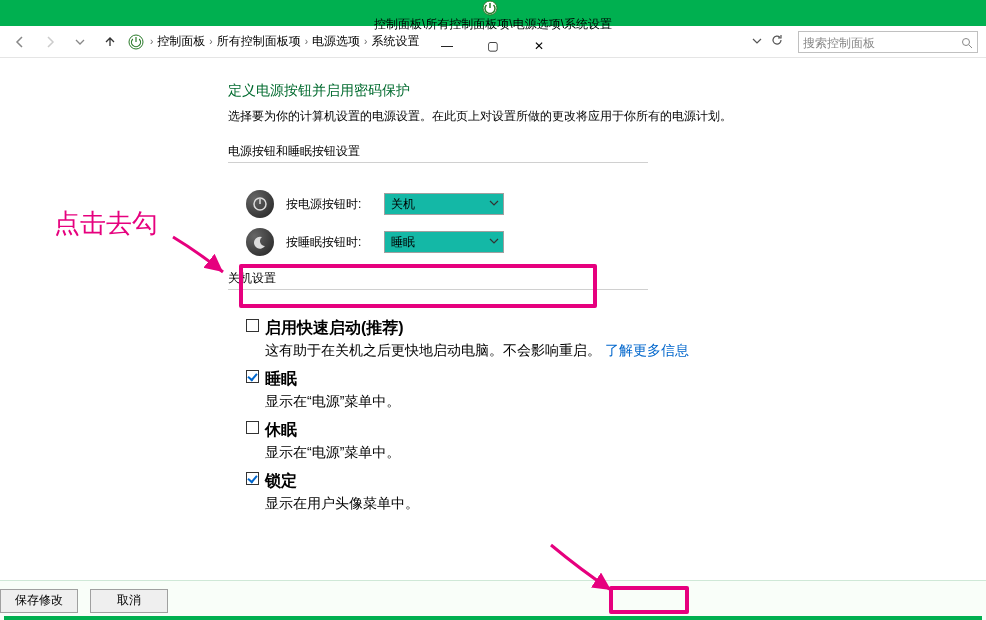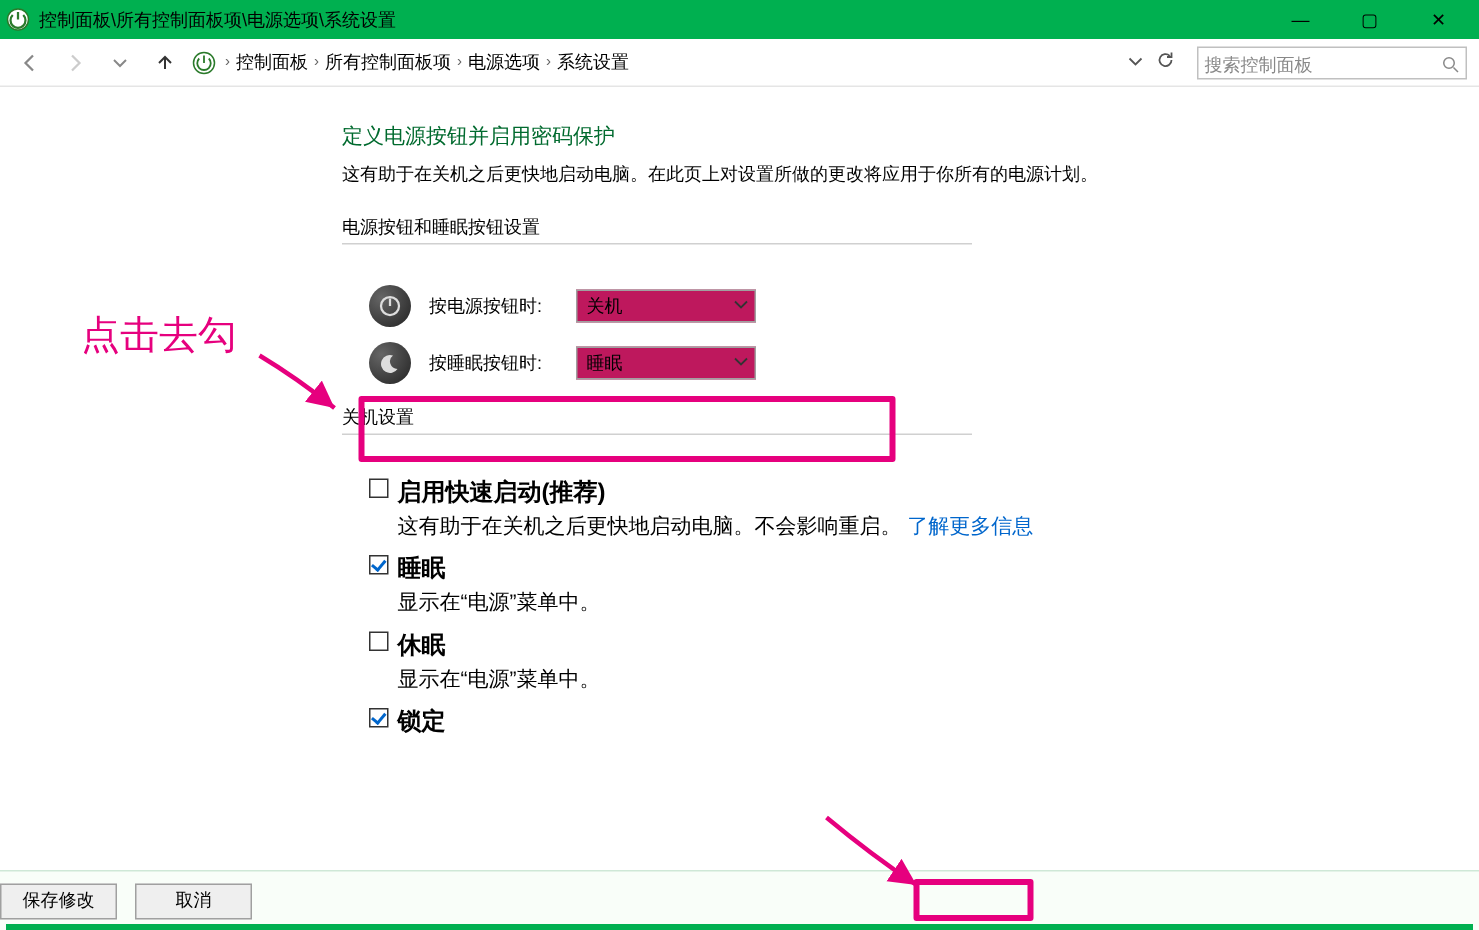--- a/index.html
+++ b/index.html
@@ -1,17 +1,17 @@
 <!DOCTYPE html>
 <html><head>
 <meta charset="utf-8">
 <style>
   * { box-sizing: border-box; margin: 0; padding: 0; }
   body { font-family: "Microsoft YaHei", "Segoe UI", sans-serif; font-size: 12px; color: #000; background: #fff; width: 986px; height: 620px; overflow: hidden; position: relative; }
-  .titlebar { height: 26px; background: #00b050; display: flex; align-items: center; padding: 0 4px; color: #000; }
+  .titlebar { height: 26px; background: #00b050; display: flex; align-items: center; padding: 0 4px; color: #000; flex-direction: column; }
   .titlebar .appicon { width: 16px; height: 16px; margin-right: 6px; }
   .titlebar .title { flex: 1; font-size: 12px; }
   .titlebar .winbtns { display: flex; }
   .titlebar .winbtn { width: 46px; height: 26px; display: flex; align-items: center; justify-content: center; }
   .navrow { height: 32px; background: #fff; display: flex; align-items: center; padding: 0 8px; border-bottom: 1px solid #e5e5e5; gap: 6px; }
   .navarrow { width: 24px; height: 24px; display: flex; align-items: center; justify-content: center; color: #888; }
   .navarrow.enabled { color: #000; }
   .appicon-sm { width: 16px; height: 16px; }
   .breadcrumbs { display: flex; align-items: center; gap: 4px; font-size: 12px; flex: 1; }
   .crumb { color: #000; }
@@ -21,21 +21,21 @@
   .searchbox .placeholder { flex: 1; }
   .content { padding: 24px 0 0 228px; position: relative; }
   .h1 { color: #006a2e; font-size: 14px; margin-bottom: 8px; }
   .sub { color: #000; font-size: 12px; margin-bottom: 18px; }
   .section { margin-bottom: 14px; }
   .section-title { font-size: 12px; color: #000; margin-bottom: 27px; border-bottom: 1px solid #d0d0d0; padding-bottom: 2px; width: 420px;}
   .row { display: flex; align-items: center; gap: 12px; margin-left: 18px; margin-bottom: 10px; }
   .pbtn-icon { width: 28px; height: 28px; border-radius: 50%; background: radial-gradient(circle at 30% 30%, #666, #222); display: flex; align-items: center; justify-content: center; }
   .pbtn-icon svg { width: 16px; height: 16px; }
   .row-label { width: 86px; font-size: 12px; }
-  .select { width: 120px; height: 22px; border: 1px solid #a0a0a0; background: #be185d; display: flex; align-items: center; padding: 0 6px; font-size: 12px; position: relative; }
+  .select { width: 120px; height: 22px; border: 1px solid #a0a0a0; background: #14b8a6; display: flex; align-items: center; padding: 0 6px; font-size: 12px; position: relative; }
   .select .chev { position: absolute; right: 4px; top: 50%; transform: translateY(-50%); }
   .shutdown-list { margin-left: 18px; }
   .chkrow { display: flex; align-items: flex-start; gap: 6px; margin-bottom: 2px; padding: 1px 0;}
   .chkrow .box { width: 13px; height: 13px; border: 1px solid #333; margin-top: 1px; background: #fff; display:flex;align-items:center;justify-content:center;}
   .chkrow .box.checked::after { content: ""; width: 7px; height: 4px; border-left: 2px solid #0066cc; border-bottom: 2px solid #0066cc; transform: rotate(-50deg); margin-top:-2px;}
   .chkrow .labels b { font-weight: 700; font-size: 16px;}
   .chkdesc { margin-left: 19px; font-size: 14px; color: #000; margin-bottom: 8px; }
   .linkish { color: #0066cc; cursor: pointer; }
   .highlight-box { position: absolute; border: 4px solid #e6007e; border-radius: 2px;}
   .hb1 { left: 239px; top: 264px; width: 358px; height: 44px; }
@@ -116,21 +116,21 @@
     <span class="placeholder">搜索控制面板</span>
     <span><svg width="12" height="12" viewBox="0 0 12 12">
           <circle cx="5" cy="5" r="3.5" fill="none" stroke="#888"></circle>
           <path d="M8 8l3 3" stroke="#888"></path>
         </svg></span>
   </div>
 </div>
 
 <div class="content">
   <div class="h1">定义电源按钮并启用密码保护</div>
-  <div class="sub">这有助于在关机之后更快地启动电脑。在此页上对设置所做的更改将应用于你所有的电源计划。</div>
+  <div class="sub">选择要为你的计算机设置的电源设置。在此页上对设置所做的更改将应用于你所有的电源计划。</div>
 
   <div class="section">
     <div class="section-title">电源按钮和睡眠按钮设置</div>
     <div class="row">
       <span class="pbtn-icon">
         <svg viewBox="0 0 16 16">
             <circle cx="8" cy="8" r="6" fill="none" stroke="#ddd" stroke-width="1.5"></circle>
             <path d="M8 3v5" stroke="#ddd" stroke-width="1.5"></path>
           </svg>
       </span>
@@ -180,20 +180,21 @@
       <div class="chkrow">
         <span class="box"></span>
         <span class="labels"><b>休眠</b></span>
       </div>
       <div class="chkdesc">显示在“电源”菜单中。</div>
 
       <div class="chkrow">
         <span class="box checked"></span>
         <span class="labels"><b>锁定</b></span>
       </div>
+      <div class="chkdesc">显示在用户头像菜单中。</div>
 
     </div>
   </div>
 </div>
 
 <div class="footer">
   <div class="btn">保存修改</div>
   <div class="btn">取消</div>
 </div>
 <div class="footer-accent"></div>

